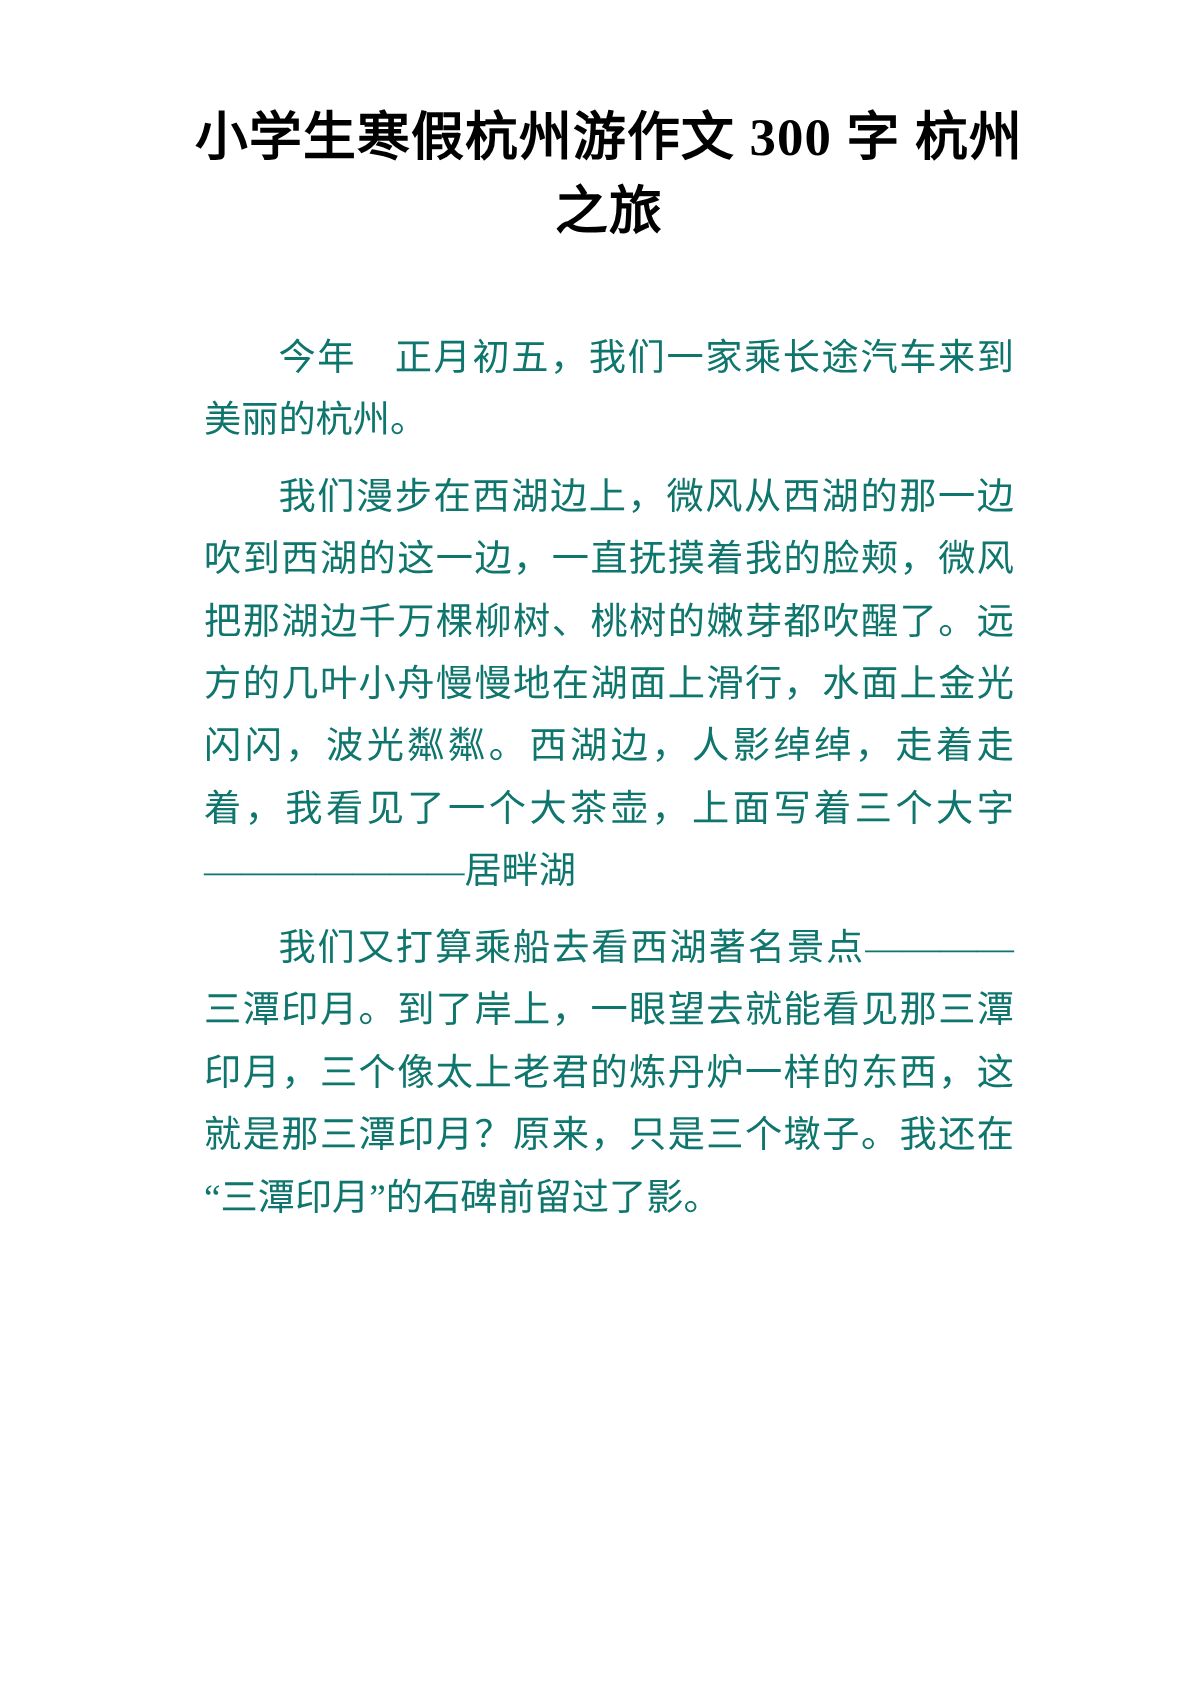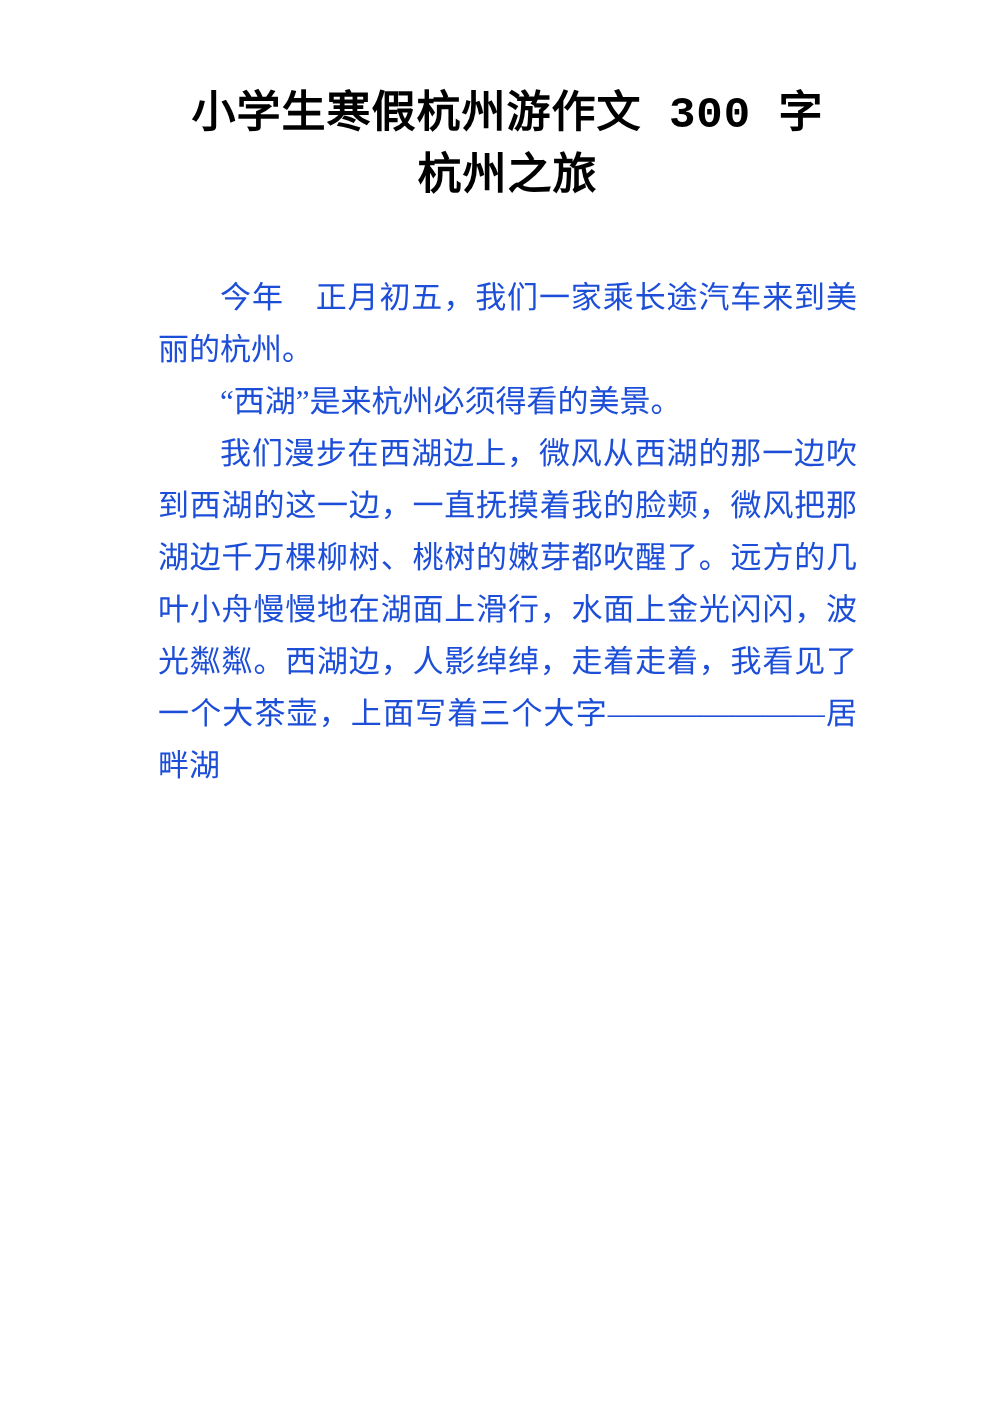--- a/index.html
+++ b/index.html
@@ -12,46 +12,46 @@
     width: 993px;
     height: 1404px;
     margin: 0 auto;
     background: #ffffff;
     color: #000000;
     box-sizing: border-box;
     padding: 84px 136px 0 158px;
     overflow: hidden;
   }
   .doc-title {
-    font-family: Liberation Mono, monospace;
+    font-family: Liberation Serif, serif;
     font-weight: 700;
     font-size: 44px;
     line-height: 62px;
     letter-spacing: 1px;
     text-align: center;
     color: #000000;
     margin: 0 0 64px 0;
   }
   .doc-body p {
     font-family: "Liberation Serif", "DejaVu Serif", serif;
     font-weight: 400;
     font-size: 31px;
     line-height: 52px;
-    color: #1d4ed8;
+    color: #0f766e;
     text-align: justify;
     text-indent: 2em;
-    margin: 0;
+    margin: 12px;
     padding: 0;
     word-break: break-all;
   }
 </style>
 </head>
 <body>
 
 <div class="page">
   <h1 class="doc-title">小学生寒假杭州游作文 300 字 杭州之旅</h1>
 
   <div class="doc-body">
     <p>今年　正月初五，我们一家乘长途汽车来到美丽的杭州。</p>
-    <p>“西湖”是来杭州必须得看的美景。</p>
     <p>我们漫步在西湖边上，微风从西湖的那一边吹到西湖的这一边，一直抚摸着我的脸颊，微风把那湖边千万棵柳树、桃树的嫩芽都吹醒了。远方的几叶小舟慢慢地在湖面上滑行，水面上金光闪闪，波光粼粼。西湖边，人影绰绰，走着走着，我看见了一个大茶壶，上面写着三个大字———————居畔湖</p>
+    <p>我们又打算乘船去看西湖著名景点————三潭印月。到了岸上，一眼望去就能看见那三潭印月，三个像太上老君的炼丹炉一样的东西，这就是那三潭印月？原来，只是三个墩子。我还在“三潭印月”的石碑前留过了影。</p>
   </div>
 </div>
 
 </body></html>

